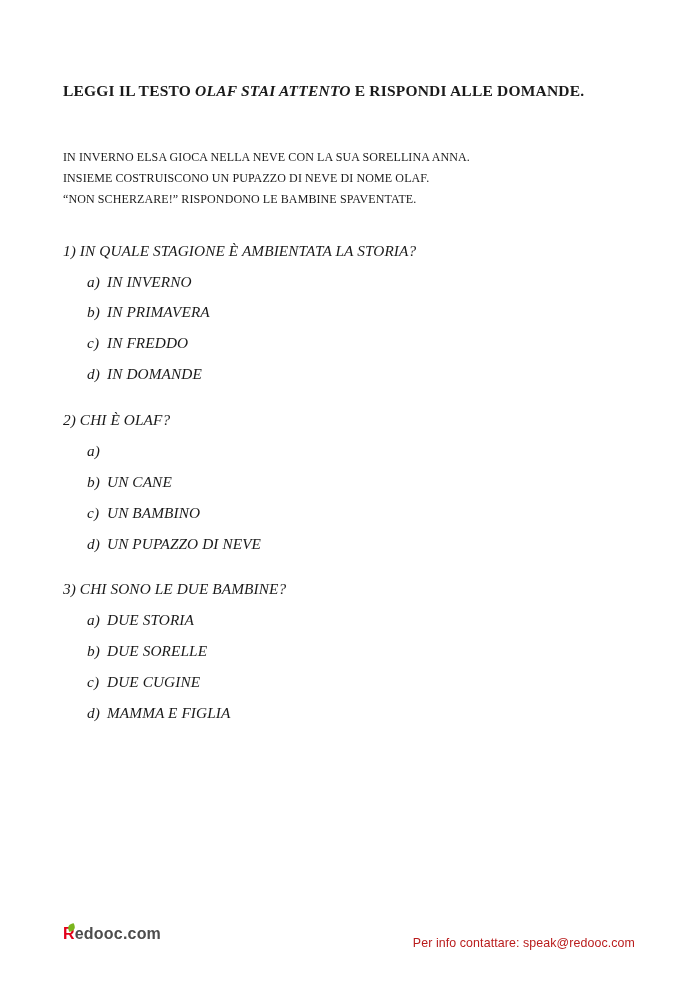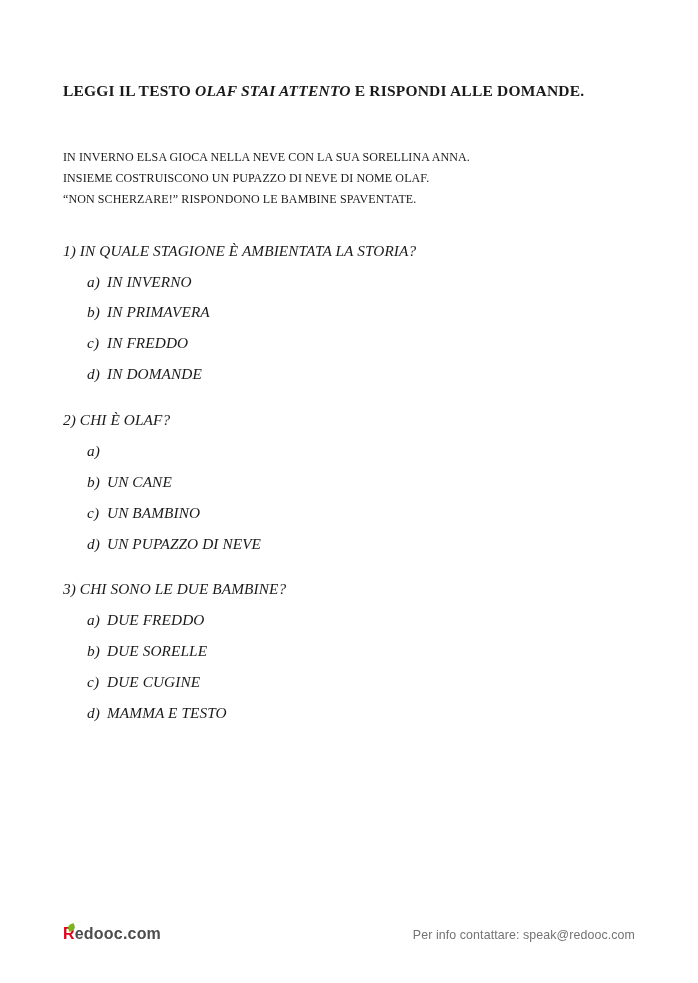--- a/index.html
+++ b/index.html
@@ -112,24 +112,24 @@
     transform: rotate(-18deg);
   }
   .logo-wrap {
     position: relative;
     display: inline-block;
     padding-left: 0;
   }
   .contact {
     position: absolute;
     right: 0;
-    top: 3px;
+    top: 11px;
     font-family: "Liberation Sans", sans-serif;
     font-size: 12.4px;
-    color: #737373;
+    color: #b91c1c;
     letter-spacing: 0.1px;
     white-space: nowrap;
   }
 </style>
 </head>
 <body>
 
 <div class="page">
 
   <div class="content">
@@ -182,33 +182,33 @@
         <div class="answer">
           <span class="letter">d)</span>
           <span class="atext">UN PUPAZZO DI NEVE</span>
         </div>
       </div>
 
       <div class="qblock">
         <div class="qtext">3) CHI SONO LE DUE BAMBINE?</div>
         <div class="answer">
           <span class="letter">a)</span>
-          <span class="atext">DUE FREDDO</span>
+          <span class="atext">DUE STORIA</span>
         </div>
         <div class="answer">
           <span class="letter">b)</span>
           <span class="atext">DUE SORELLE</span>
         </div>
         <div class="answer">
           <span class="letter">c)</span>
           <span class="atext">DUE CUGINE</span>
         </div>
         <div class="answer">
           <span class="letter">d)</span>
-          <span class="atext">MAMMA E TESTO</span>
+          <span class="atext">MAMMA E FIGLIA</span>
         </div>
       </div>
 
     </div>
   </div>
 
   <div class="footer">
     <div class="logo">
       <span class="logo-wrap"><span class="leaf"></span><span class="r">R</span><span class="rest">edooc.com</span></span>
     </div>

